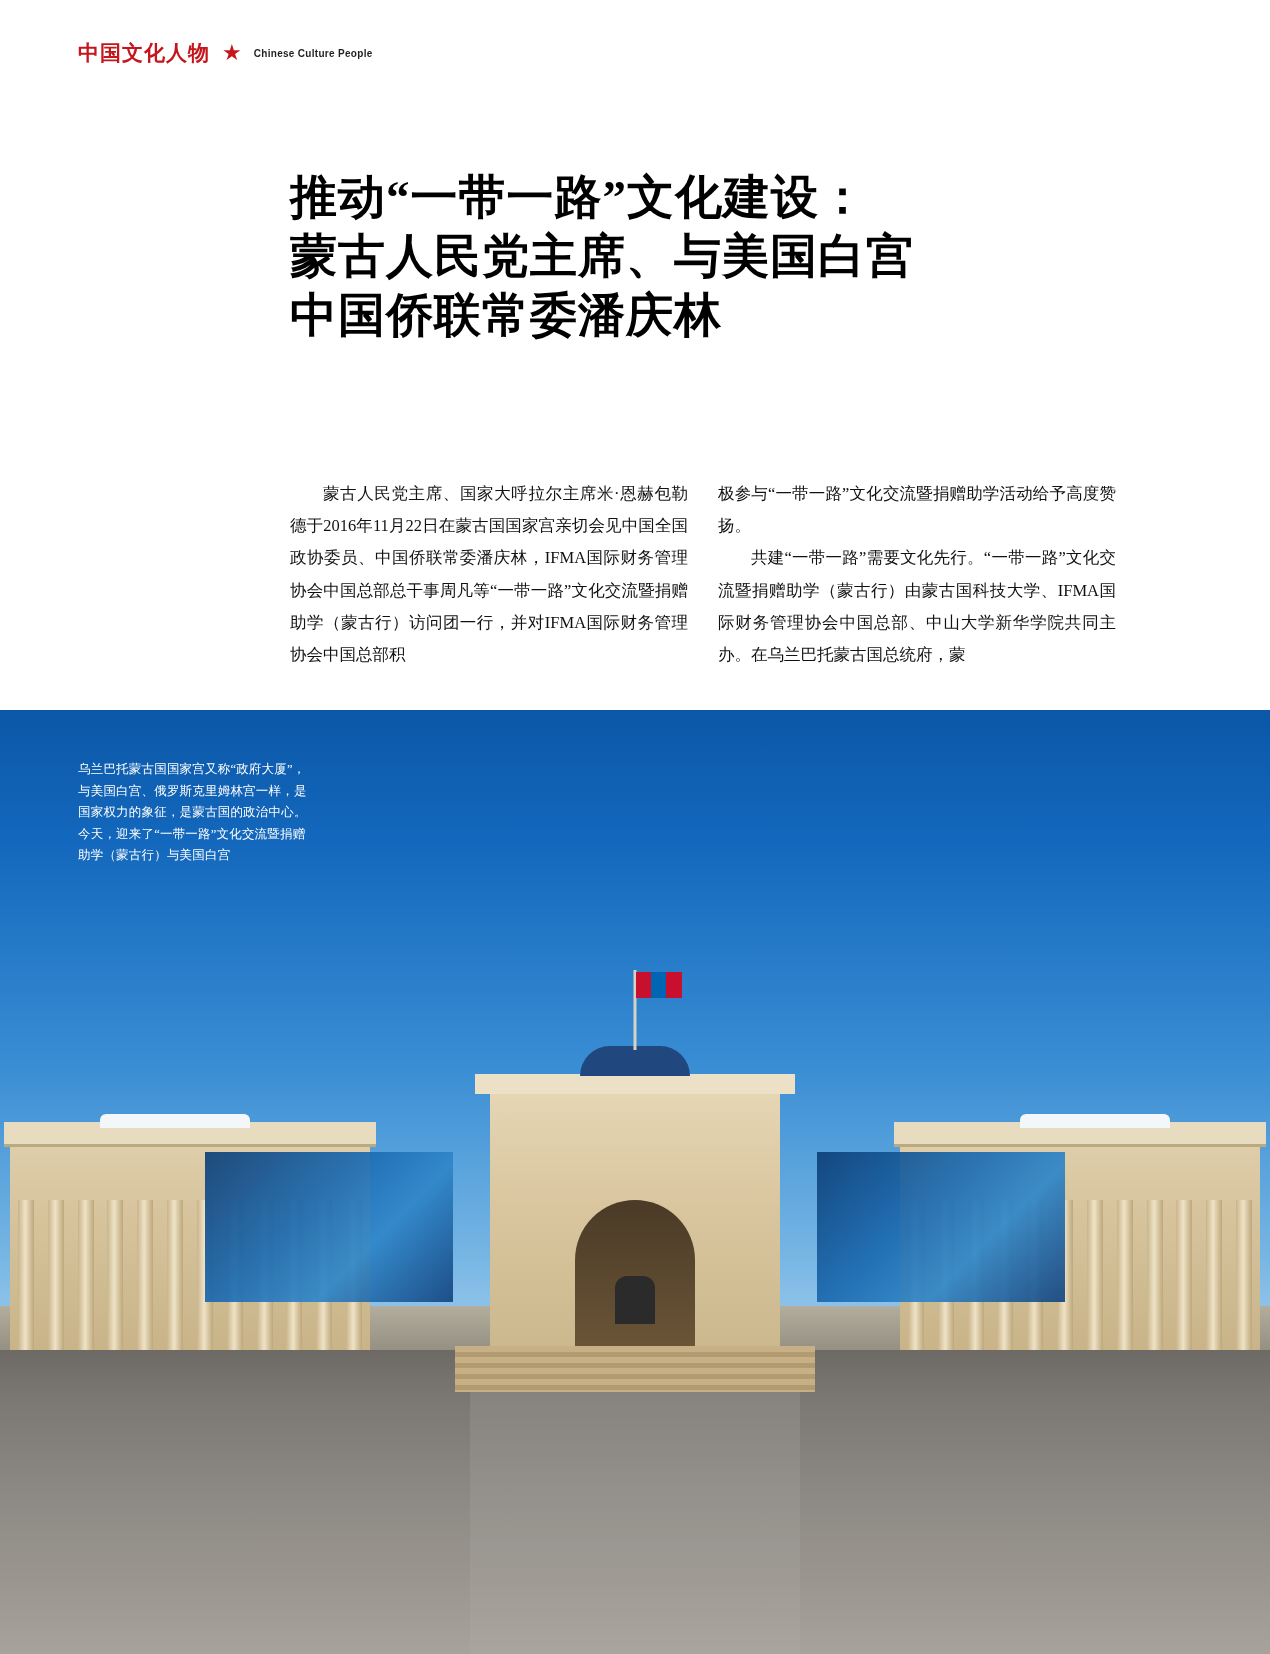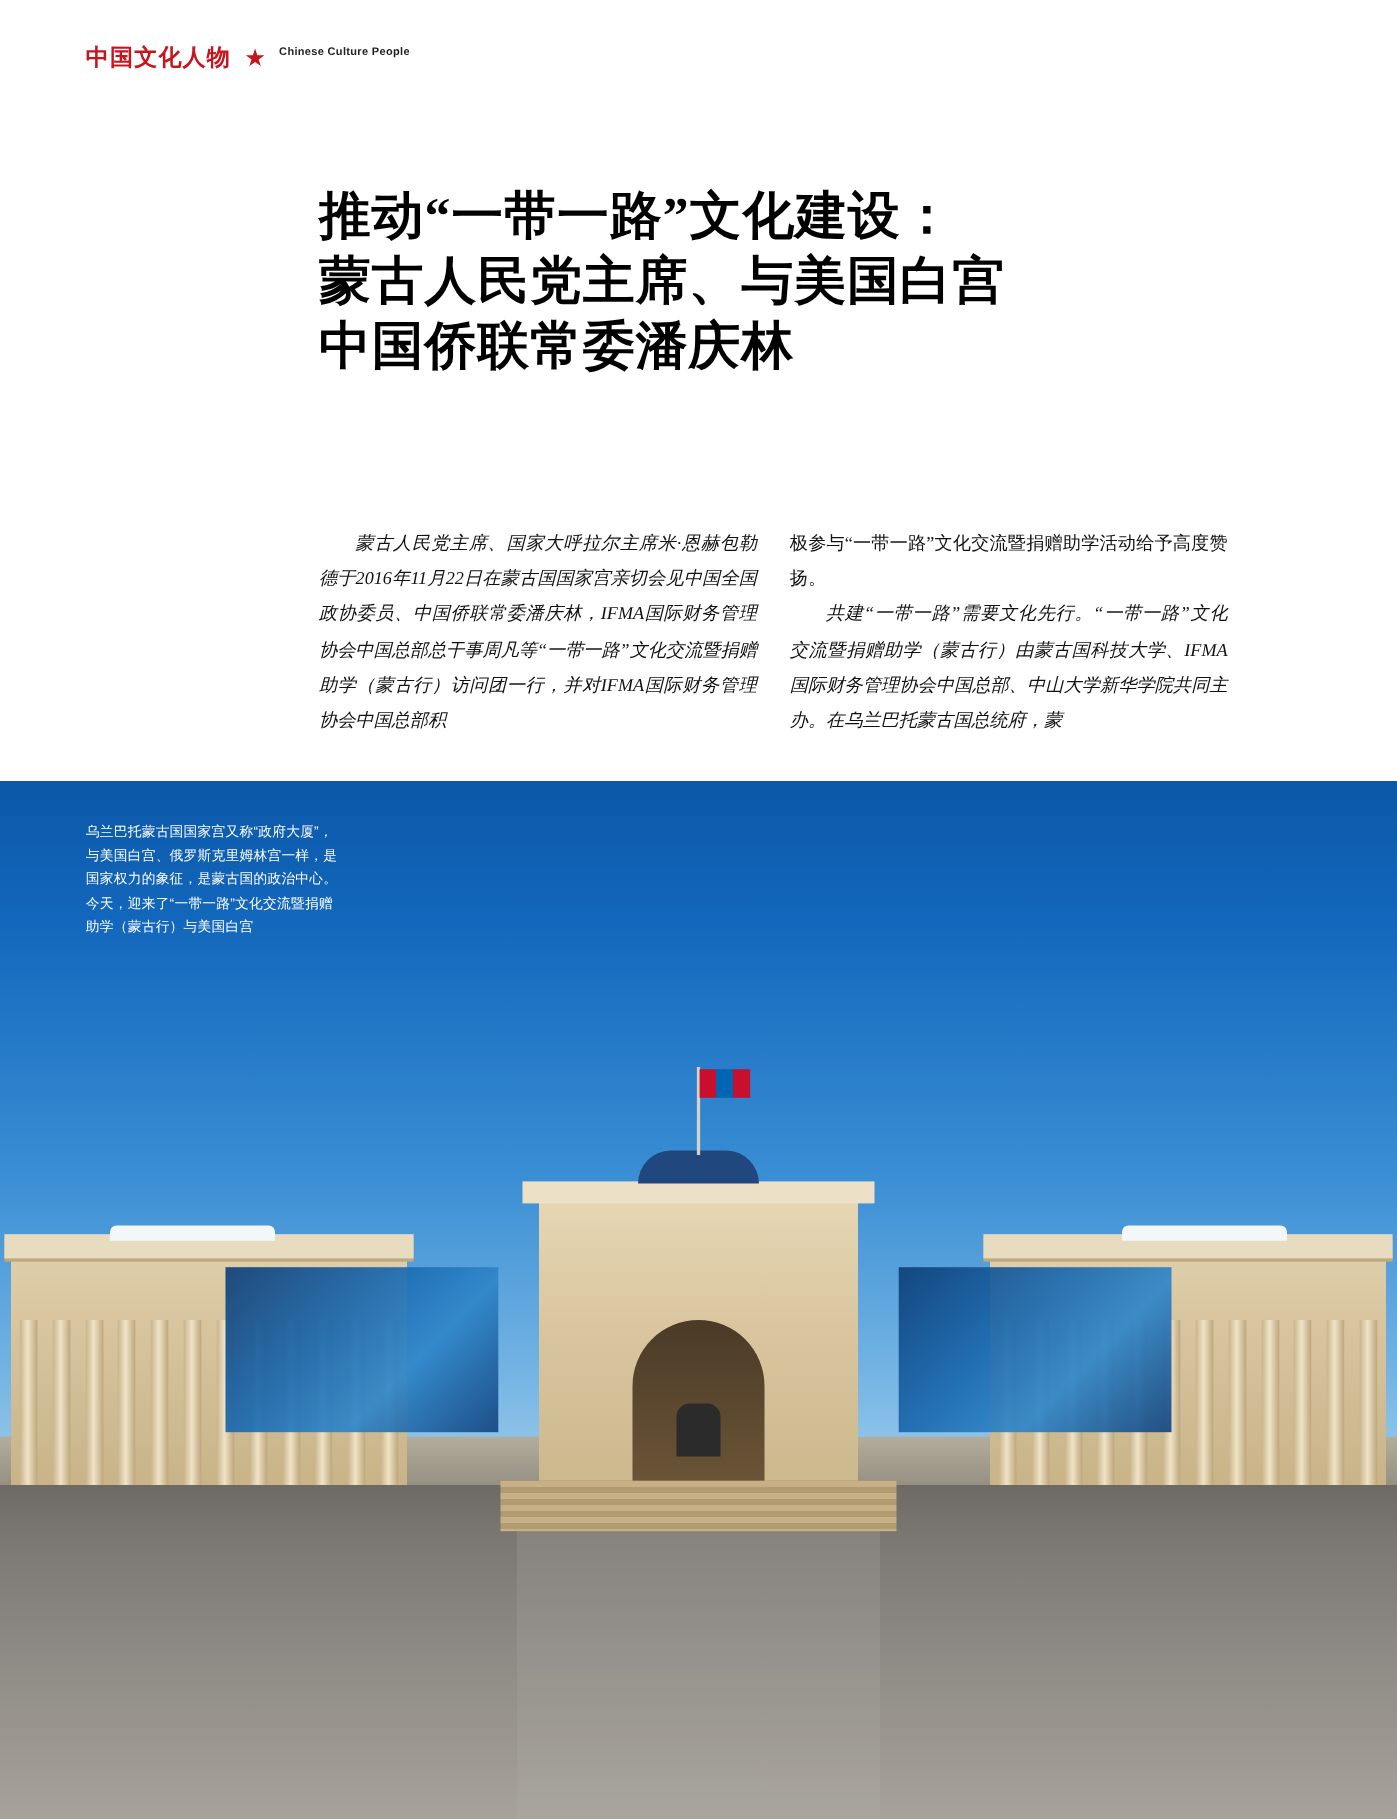--- a/index.html
+++ b/index.html
@@ -14,20 +14,21 @@
     overflow: hidden;
     font-family: "Liberation Serif", serif;
   }
 
   
   .masthead {
     position: absolute;
     top: 42px;
     left: 78px;
     display: flex;
+    align-items: center;
     gap: 10px;
   }
   .masthead-cn {
     font-family: "Liberation Serif", serif;
     font-weight: bold;
     font-size: 21px;
     color: #c4161c;
     letter-spacing: 1px;
     line-height: 1;
   }
@@ -80,21 +81,20 @@
     line-height: 1.95;
     color: #111;
     text-align: justify;
     text-justify: inter-character;
   }
   .col p {
     margin: 0;
   }
   .col p.indent {
     text-indent: 2em;
-    font-style: italic;
   }
 
   
   .photo {
     position: absolute;
     left: 0;
     top: 710px;
     width: 1270px;
     height: 944px;
     overflow: hidden;
@@ -274,23 +274,23 @@
     bottom: -42px;
     width: 360px;
     height: 46px;
     background: repeating-linear-gradient(to bottom, #c7b086 0px, #c7b086 6px, #b29a71 6px, #b29a71 11px);
   }
 
   
   .photo-caption {
     position: absolute;
     left: 78px;
-    top: 36px;
+    top: 49px;
     width: 300px;
-    font-family: Liberation Sans, sans-serif;
+    font-family: Liberation Serif, serif;
     font-size: 12.5px;
     line-height: 1.72;
     color: #ffffff;
     letter-spacing: 0.2px;
     z-index: 5;
   }
   .photo-caption p { margin: 0; }
 </style>
 </head>
 <body>

